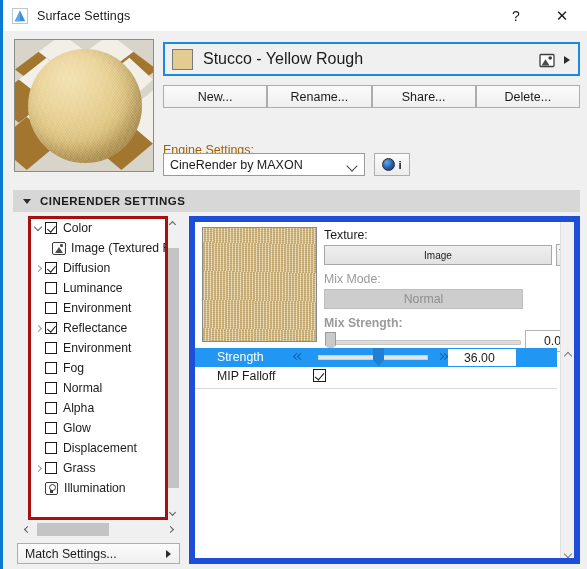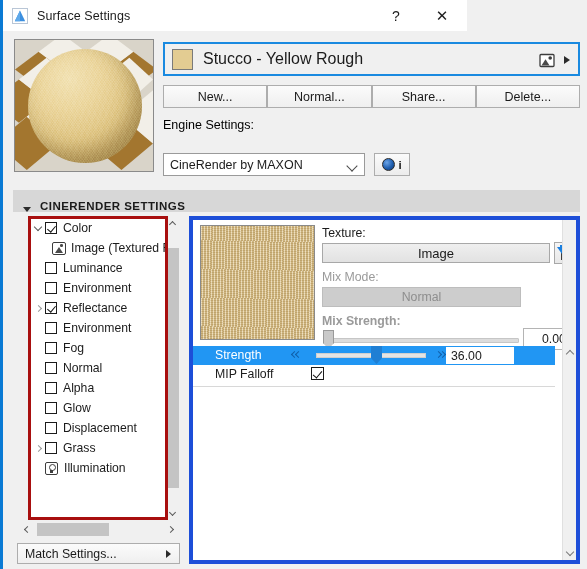--- a/index.html
+++ b/index.html
@@ -21,21 +21,21 @@
     position: absolute; left: 0; top: 0;
     width: 587px; height: 569px;
     background: #f0f0f0;
     border-left: 3px solid #0a7ad4;
     overflow: hidden;
   }
 
   
   #titlebar {
     position: absolute; left: 0; top: 0;
-    width: 464px; height: 31px;
+    width: 584px; height: 31px;
     background: #ffffff;
     display: flex; align-items: center;
   }
   #app-icon {
     width: 16px; height: 16px; margin-left: 9px; margin-right: 9px;
     position: relative; flex: none;
   }
   #title-text {
     font-size: 12.5px; color: #1b1b1b; letter-spacing: .1px;
   }
@@ -107,22 +107,22 @@
     flex: 1 1 0;
     background: linear-gradient(#fbfbfb, #efefef);
     border: 1px solid #adadad;
     font-family: "Liberation Sans", sans-serif;
     font-size: 12.5px; color: #1b1b1b;
     cursor: default;
   }
 
   
   #engine-label {
-    position: absolute; left: 160px; top: 118px;
-    font-size: 12.5px; color: #000000;
+    position: absolute; left: 160px; top: 143px;
+    font-size: 12.5px; color: #a16207;
   }
   #engine-select {
     position: absolute; left: 160px; top: 153px;
     width: 202px; height: 23px;
     background: #ffffff; border: 1px solid #9a9a9a;
     display: flex; align-items: center;
   }
   #engine-value { margin-left: 6px; font-size: 12.5px; }
   #engine-chevron {
     position: absolute; right: 8px; top: 8px;
@@ -143,21 +143,21 @@
     background: radial-gradient(circle at 35% 32%, #6ba4e8 0%, #1f5fb0 55%, #123a70 100%);
     border: 1px solid #2a2a2a;
   }
   #engine-info .i { font-size: 11.5px; font-weight: bold; color: #1b1b1b; }
 
   
   #cr-bar {
     position: absolute; left: 10px; top: 190px;
     width: 567px; height: 22px;
     background: #d7d7d7;
-    display: flex; align-items: flex-end;
+    display: flex; align-items: center;
   }
   #cr-tri {
     margin-left: 10px; margin-right: 9px;
     width: 0; height: 0;
     border-top: 5px solid #2b2b2b;
     border-left: 4.5px solid transparent;
     border-right: 4.5px solid transparent;
   }
   #cr-title {
     font-size: 11.5px; font-weight: bold; letter-spacing: .45px; color: #1b1b1b;
@@ -288,21 +288,21 @@
     width: 0; height: 0;
     border-left: 5.5px solid #2b2b2b;
     border-top: 4px solid transparent; border-bottom: 4px solid transparent;
   }
 
   
   #right-panel {
     position: absolute; left: 186px; top: 216px;
     width: 391px; height: 348px;
     background: #ffffff;
-    border: 4px solid #1d4ed8;
+    border: 6px solid #1d4ed8;
     overflow: hidden;
   }
   #tex-thumb {
     position: absolute; left: 7px; top: 5px;
     width: 115px; height: 115px;
     border: 1px solid #8a8a8a;
     background: #e3cb93; overflow: hidden;
   }
   #tex-thumb::after {
     content: ""; position: absolute; inset: 0;
@@ -314,21 +314,21 @@
   .fld-label { position: absolute; font-size: 12.3px; color: #1b1b1b; }
   .fld-label.dim { color: #9a9a9a; }
 
   #texture-label { left: 129px; top: 6px; }
   #texture-btn {
     position: absolute; left: 129px; top: 23px;
     width: 228px; height: 20px;
     background: linear-gradient(#efefef, #e2e2e2);
     border: 1px solid #a8a8a8;
     display: flex; align-items: center; justify-content: center;
-    font-size: 13px; color: #1b1b1b;
+    font-size: 10px; color: #1b1b1b;
   }
   #texture-load-btn {
     position: absolute; left: 361px; top: 22px;
     width: 22px; height: 22px;
     background: linear-gradient(#f6f6f6, #e8e8e8);
     border: 1px solid #a8a8a8;
   }
   #texture-load-btn .pg {
     position: absolute; right: 3px; top: 2.5px;
     width: 11px; height: 14px;
@@ -401,21 +401,21 @@
     clip-path: polygon(0 0, 100% 0, 100% 66%, 50% 100%, 0 66%);
   }
   #strength-dblarrow-r {
     position: absolute; left: 242px; top: 4px; width: 11px; height: 11px;
   }
   #strength-value {
     position: absolute; left: 253px; top: 1px;
     width: 68px; height: 17px;
     background: #ffffff;
     display: flex; align-items: center;
-    font-size: 12.3px; color: #1b1b1b; padding-left: 5px;
+    font-size: 12.3px; color: #1b1b1b; padding-left: 16px;
   }
   .dbl-chev { position: relative; width: 100%; height: 100%; }
   .dbl-chev i {
     position: absolute; top: 2px; width: 5px; height: 5px;
     border-left: 1.7px solid #0f5fa8; border-top: 1.7px solid #0f5fa8;
   }
   .dbl-chev.left i:nth-child(1) { left: 0; transform: rotate(-45deg); }
   .dbl-chev.left i:nth-child(2) { left: 4px; transform: rotate(-45deg); }
   .dbl-chev.right i:nth-child(1) { left: 1px; transform: rotate(135deg); }
   .dbl-chev.right i:nth-child(2) { left: 5px; transform: rotate(135deg); }
@@ -504,21 +504,21 @@
         <rect x="1" y="2.5" width="14" height="12" fill="#ffffff" stroke="#3c3c3c" stroke-width="1.3" rx="1"></rect>
         <circle cx="11.2" cy="6" r="1.8" fill="#3c3c3c"></circle>
         <path d="M2.5 13.5 L6.5 7.2 L10.5 13.5 Z" fill="#4a4a4a"></path>
       </svg>
     </span>
     <span id="mat-arrow"></span>
   </div>
 
   <div id="btn-row">
     <button class="winbtn">New...</button>
-    <button class="winbtn">Normal...</button>
+    <button class="winbtn">Rename...</button>
     <button class="winbtn">Share...</button>
     <button class="winbtn">Delete...</button>
   </div>
 
   <div id="engine-label">Engine Settings:</div>
   <div id="engine-select">
     <span id="engine-value">CineRender by MAXON</span>
     <span id="engine-chevron"></span>
   </div>
   <div id="engine-info">
@@ -536,20 +536,27 @@
         <span class="twisty">
           <span class="chev-d"></span>
         </span>
         <span class="cbox checked"></span>
         <span class="tree-label">Color</span>
       </div>
       <div class="tree-row">
         <span class="leaf-indent"></span>
         <span class="img-icon"></span>
         <span class="tree-label">Image (Textured Re</span>
+      </div>
+      <div class="tree-row">
+        <span class="twisty">
+          <span class="chev-r"></span>
+        </span>
+        <span class="cbox checked"></span>
+        <span class="tree-label">Diffusion</span>
       </div>
       <div class="tree-row">
         <span class="twisty"></span>
         <span class="cbox"></span>
         <span class="tree-label">Luminance</span>
       </div>
       <div class="tree-row">
         <span class="twisty"></span>
         <span class="cbox"></span>
         <span class="tree-label">Environment</span>

